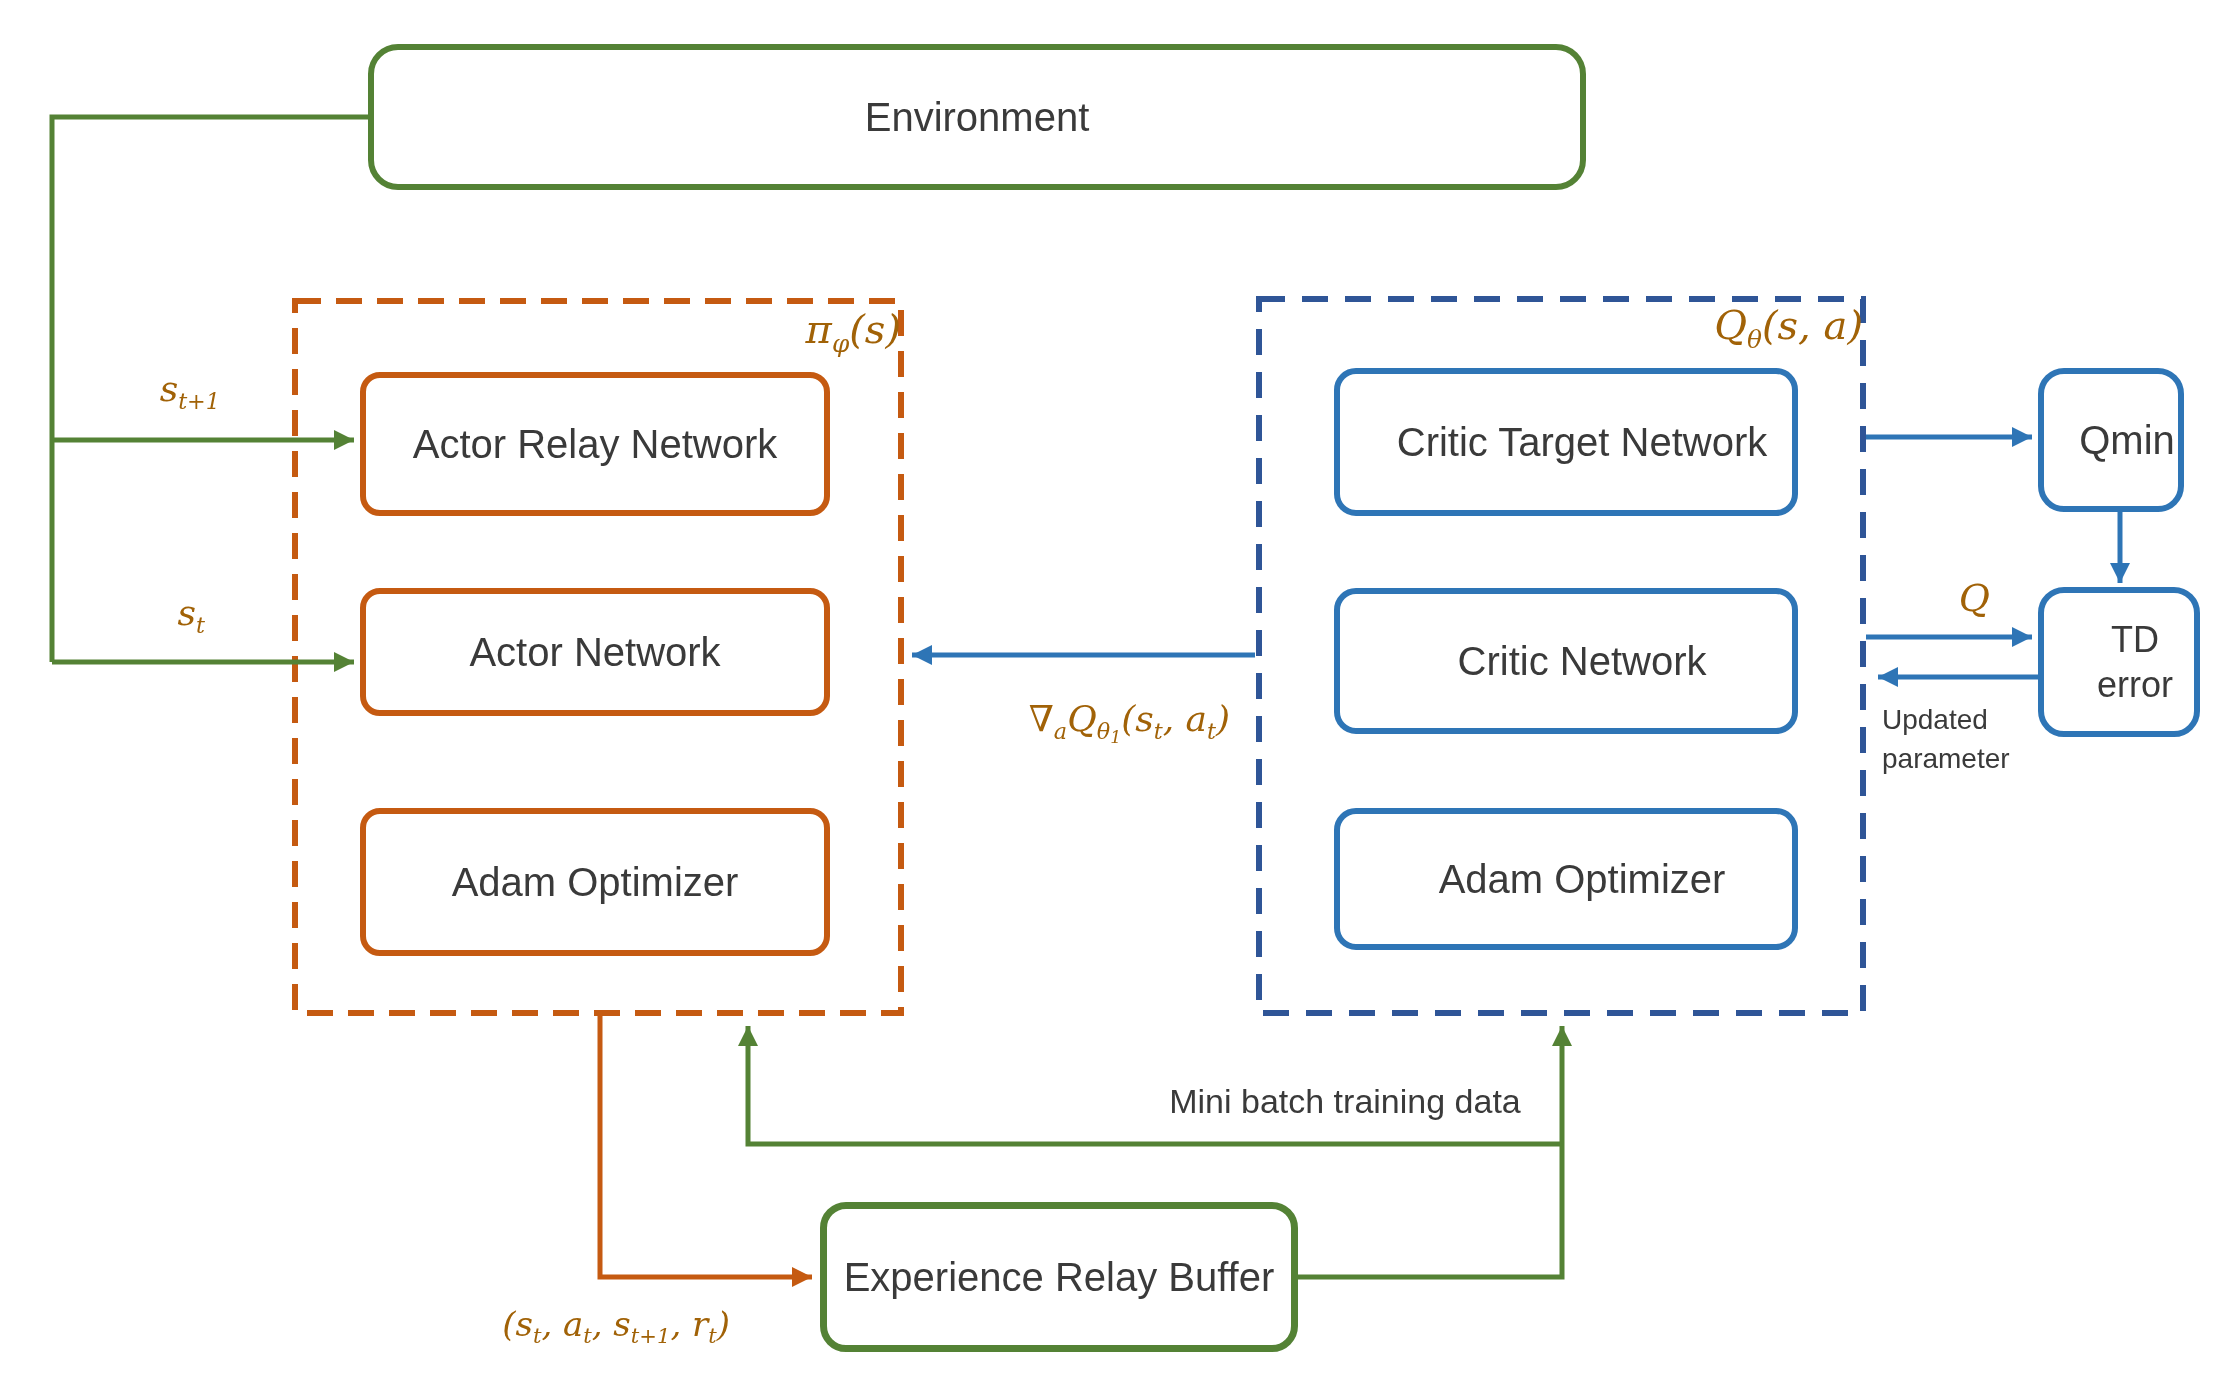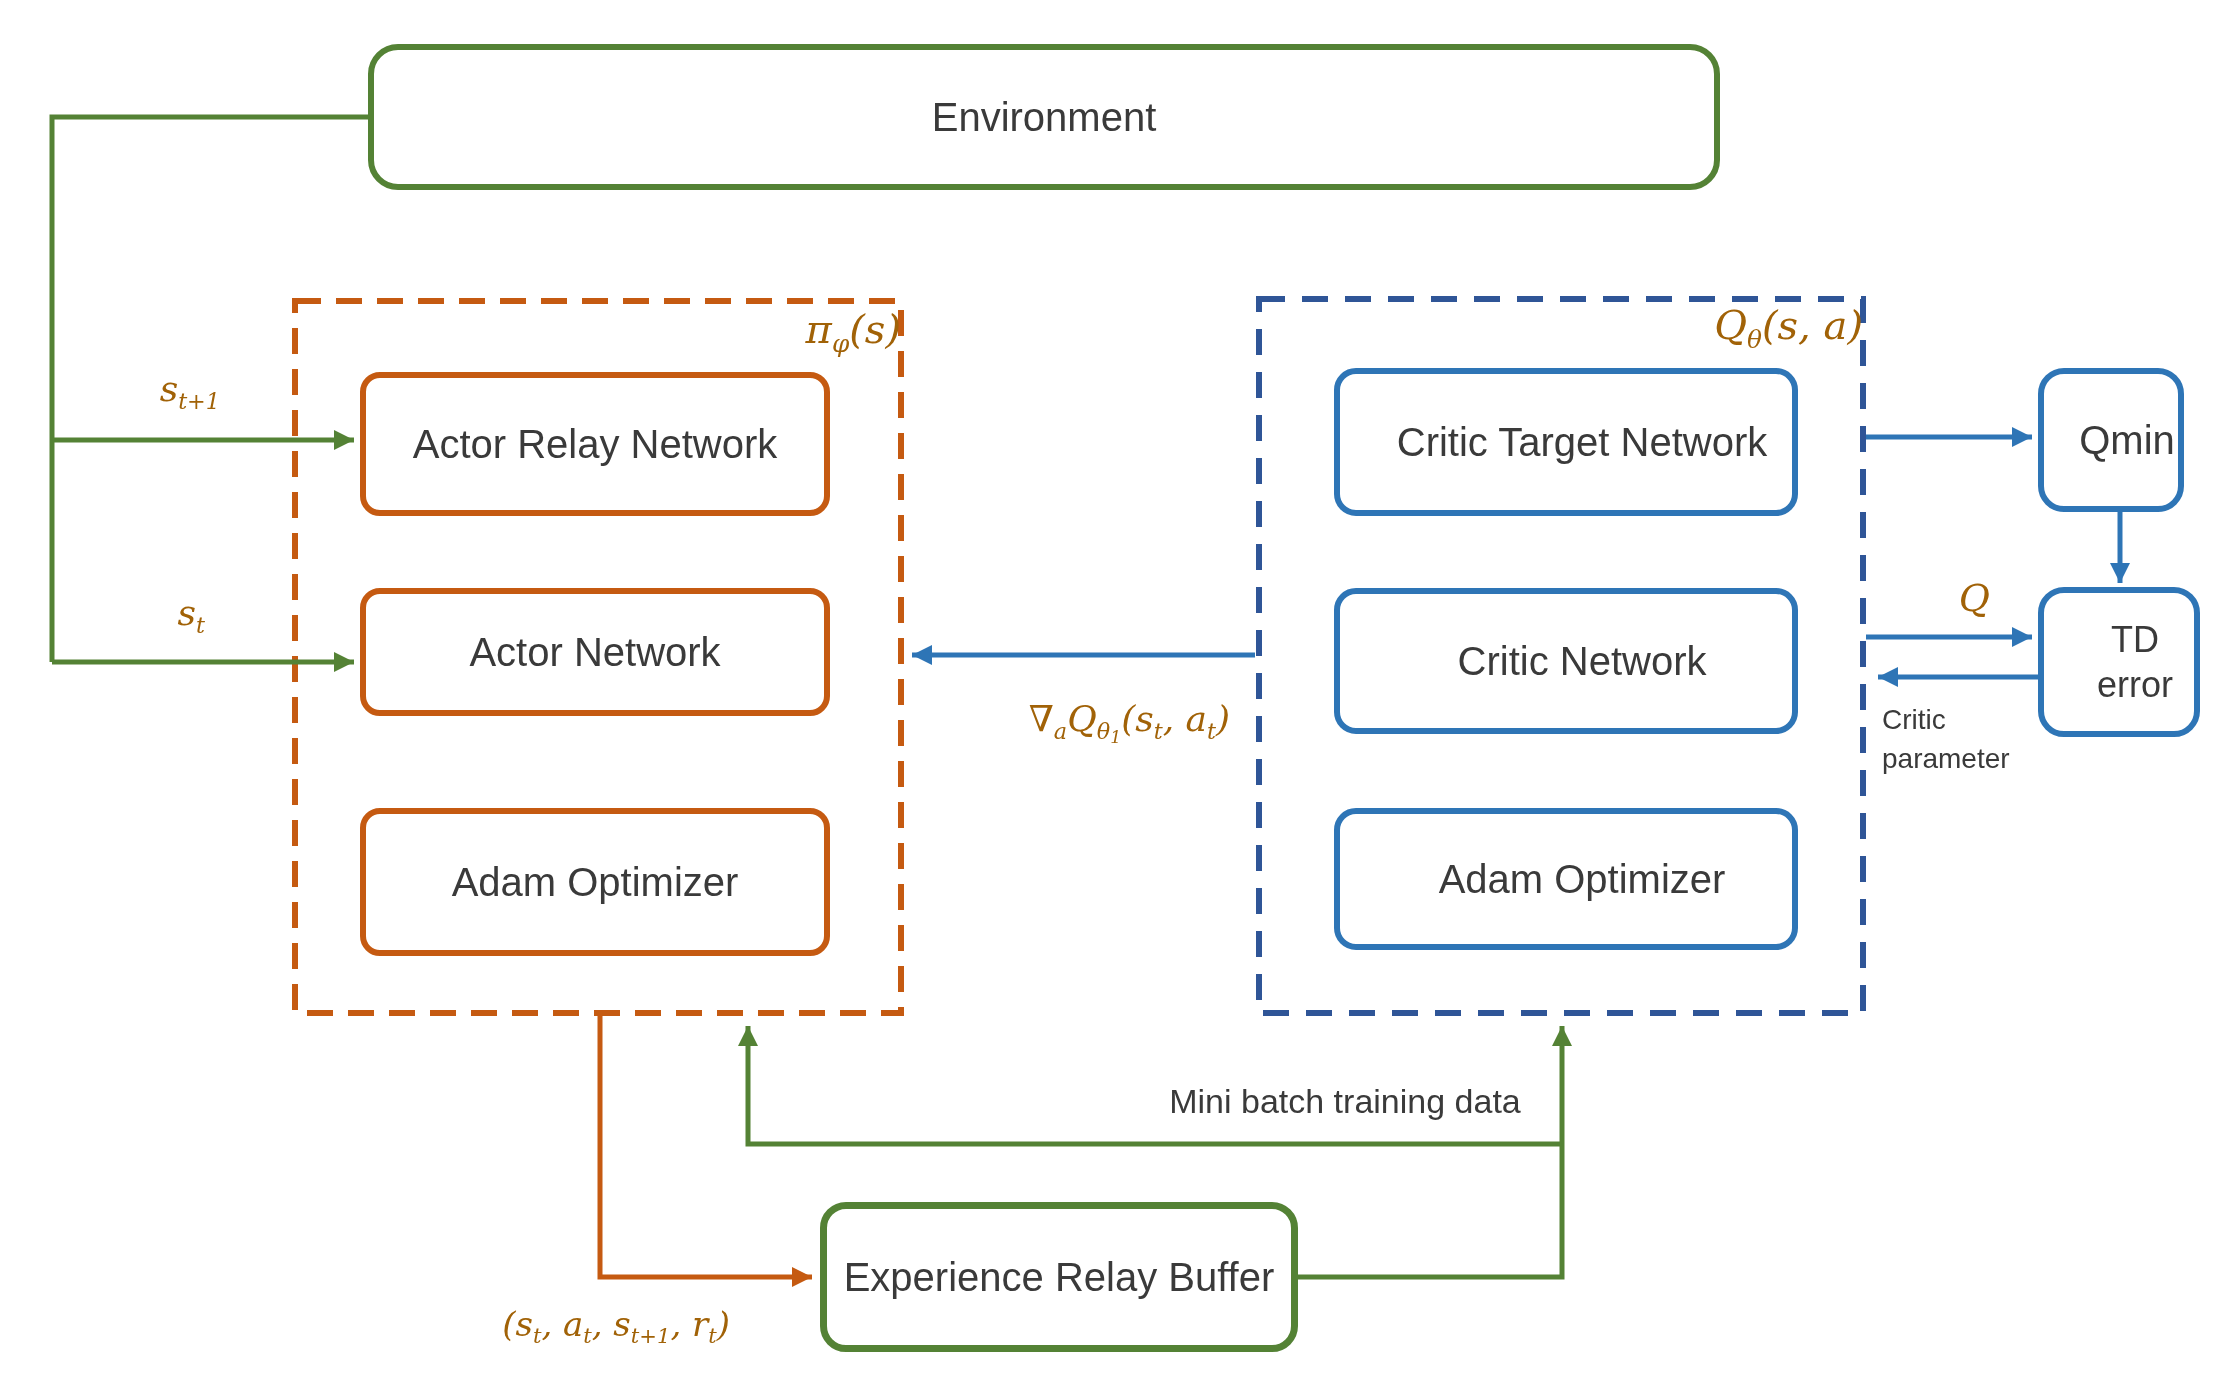--- a/index.html
+++ b/index.html
@@ -58,21 +58,21 @@
 
     <path d="M600 1013 V1277 H812" fill="none" stroke="#C55A11" stroke-width="5" marker-end="url(#ah-orange)"></path>
 
     <path d="M1866 437 H2032" fill="none" stroke="#2E75B6" stroke-width="5" marker-end="url(#ah-blue)"></path>
     <path d="M2120 512 V583" fill="none" stroke="#2E75B6" stroke-width="5" marker-end="url(#ah-blue)"></path>
     <path d="M1866 637 H2032" fill="none" stroke="#2E75B6" stroke-width="5" marker-end="url(#ah-blue)"></path>
     <path d="M2038 677 H1878" fill="none" stroke="#2E75B6" stroke-width="5" marker-end="url(#ah-blue)"></path>
     <path d="M1255 655 H912" fill="none" stroke="#2E75B6" stroke-width="5" marker-end="url(#ah-blue)"></path>
   </svg>
 
-  <div class="box green-box lbl40" style="left:368px;top:44px;width:1352px;height:146px;border-radius:30px;">
+  <div class="box green-box lbl40" style="left:368px;top:44px;width:1218px;height:146px;border-radius:30px;">
     <span>Environment</span>
   </div>
 
   <div class="math" style="left:295px;top:306px;width:606px;font-size:40px;">
     <span>π</span><span class="sub">φ</span><span>(s)</span>
   </div>
 
   <div class="box orange-box lbl40" style="left:360px;top:372px;width:470px;height:144px;">
     <span>Actor Relay Network</span>
   </div>
@@ -120,21 +120,21 @@
 
   <div class="math" style="left:930px;top:698px;width:300px;font-size:36px;">
     <span>∇</span><span class="sub">a</span><span>Q</span><span class="sub">θ</span><span class="subsub">1</span><span>(s</span><span class="sub">t</span><span>, a</span><span class="sub">t</span><span>)</span>
   </div>
 
   <div class="math" style="left:1910px;top:576px;width:80px;font-size:38px;">
     <span>Q</span>
   </div>
 
   <div class="note" style="left:1882px;top:700px;width:170px;font-size:28px;line-height:1.4;">
-    <span>Critic</span><br>
+    <span>Updated</span><br>
     <span>parameter</span>
   </div>
 
   <div class="note" style="left:1100px;top:1082px;width:490px;font-size:34px;text-align:center;">
     <span>Mini batch training data</span>
   </div>
 
   <div class="math" style="left:420px;top:1304px;width:310px;font-size:34px;">
     <span>(s</span><span class="sub">t</span><span>, a</span><span class="sub">t</span><span>, s</span><span class="sub">t+1</span><span>, r</span><span class="sub">t</span><span>)</span>
   </div>

